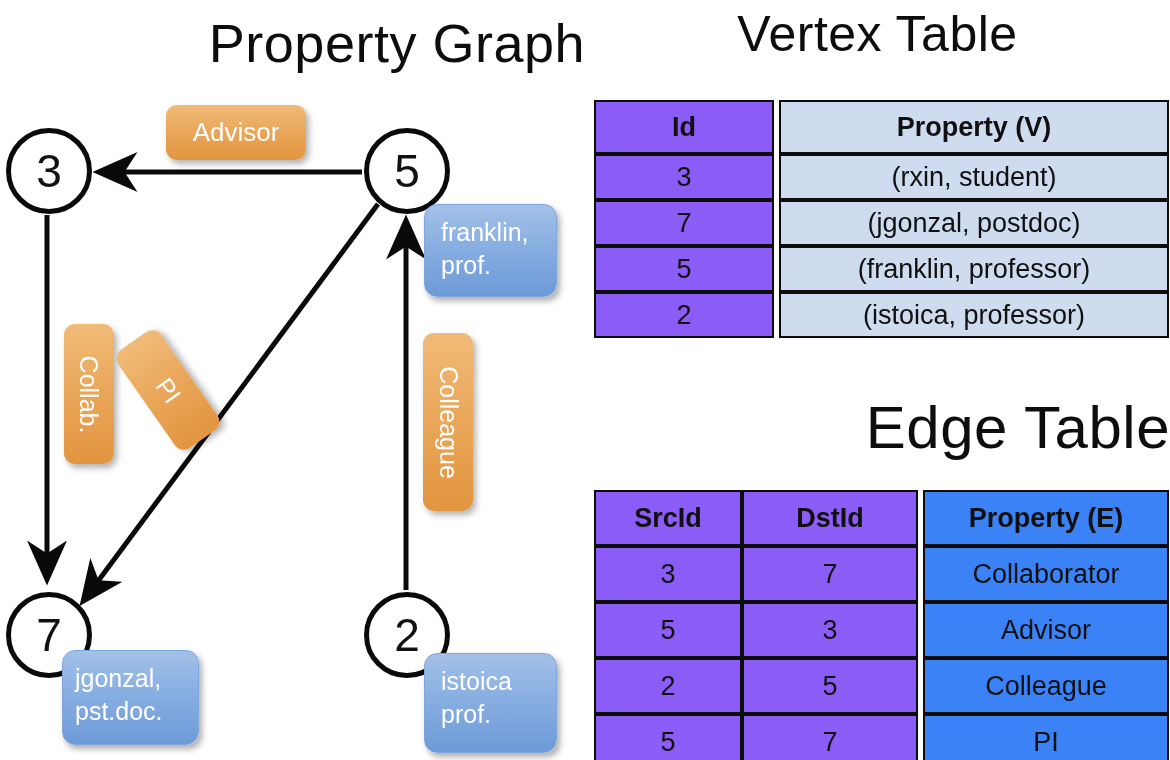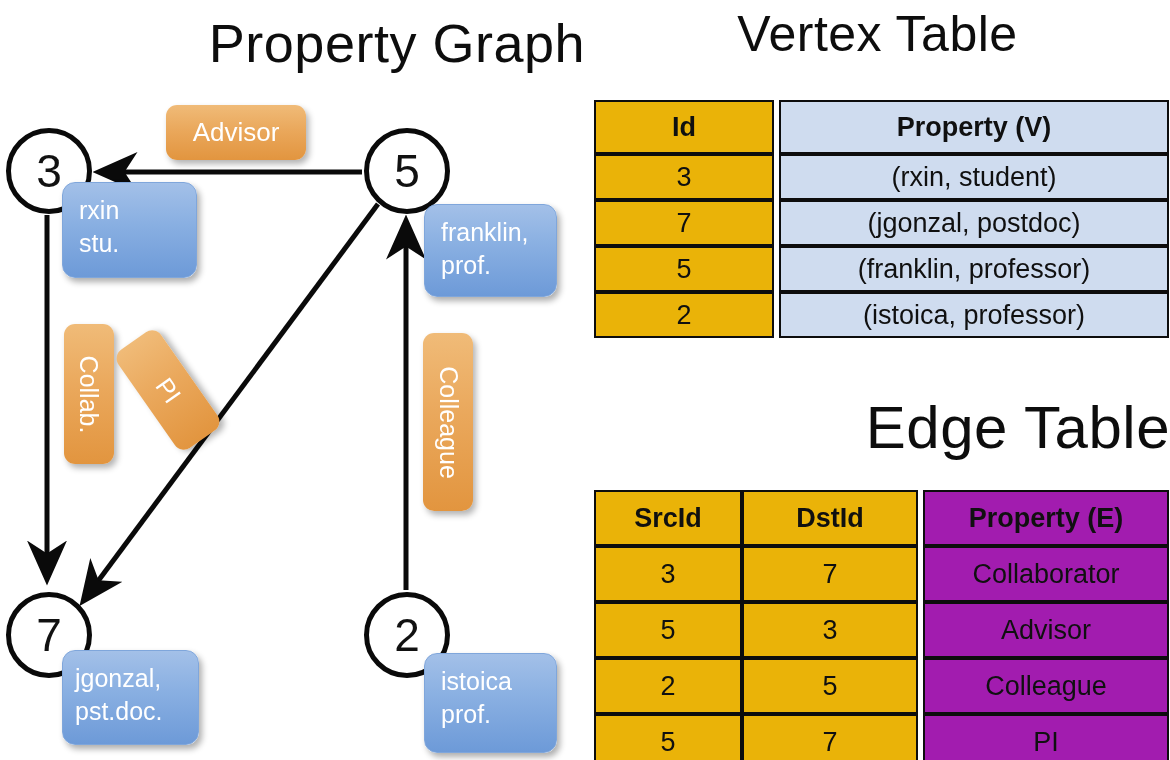--- a/index.html
+++ b/index.html
@@ -151,21 +151,21 @@
   }
   .data-table td, .data-table th {
     border: 2px solid #0d0d0d;
     text-align: center;
     font-weight: 300;
     font-size: 27px;
     color: #101010;
     padding: 0;
     height: 46px;
     box-sizing: border-box;
-    background: #eab308;
+    background: #8b5cf6;
   }
   .data-table th {
     font-weight: 700;
     font-size: 27px;
     height: 54px;
   }
   .spacer-col {
     border: none !important;
     background: transparent !important;
     width: 5px;
@@ -173,21 +173,21 @@
   }
   
   #vertex-table { left: 594px; top: 100px; }
   #vertex-table .col-id    { width: 180px; }
   #vertex-table .col-prop  { width: 390px; background: #cfdcef; }
 
   
   #edge-table { left: 594px; top: 490px; }
   #edge-table .col-src  { width: 148px; text-align: center; }
   #edge-table .col-dst  { width: 176px; }
-  #edge-table .col-prop { width: 246px; background: #a21caf; }
+  #edge-table .col-prop { width: 246px; background: #3b82f6; }
   #edge-table td, #edge-table th { height: 56px; }
 </style>
 </head>
 <body>
 
 <div id="title-property-graph" class="title">Property Graph</div>
 
 <div id="graph-panel">
 
   <svg id="graph-edges" viewBox="0 0 585 760" xmlns="http://www.w3.org/2000/svg">
@@ -204,22 +204,20 @@
     <line x1="378" y1="204" x2="84" y2="600" stroke="#0a0a0a" stroke-width="5" marker-end="url(#arrowhead)"></line>
 
     <line x1="406" y1="590" x2="406" y2="222" stroke="#0a0a0a" stroke-width="5" marker-end="url(#arrowhead)"></line>
   </svg>
 
   <div id="node-3" class="node">3</div>
   <div id="node-5" class="node">5</div>
   <div id="node-7" class="node">7</div>
   <div id="node-2" class="node">2</div>
 
-  <div id="prop-rxin" class="prop-box">rxin
-stu.</div>
   <div id="prop-franklin" class="prop-box">franklin,
 prof.</div>
   <div id="prop-jgonzal" class="prop-box">jgonzal,
 pst.doc.</div>
   <div id="prop-istoica" class="prop-box">istoica
 prof.</div>
 
   <div id="edge-label-advisor" class="edge-label">
     <span class="rot-none">Advisor</span>
   </div>

